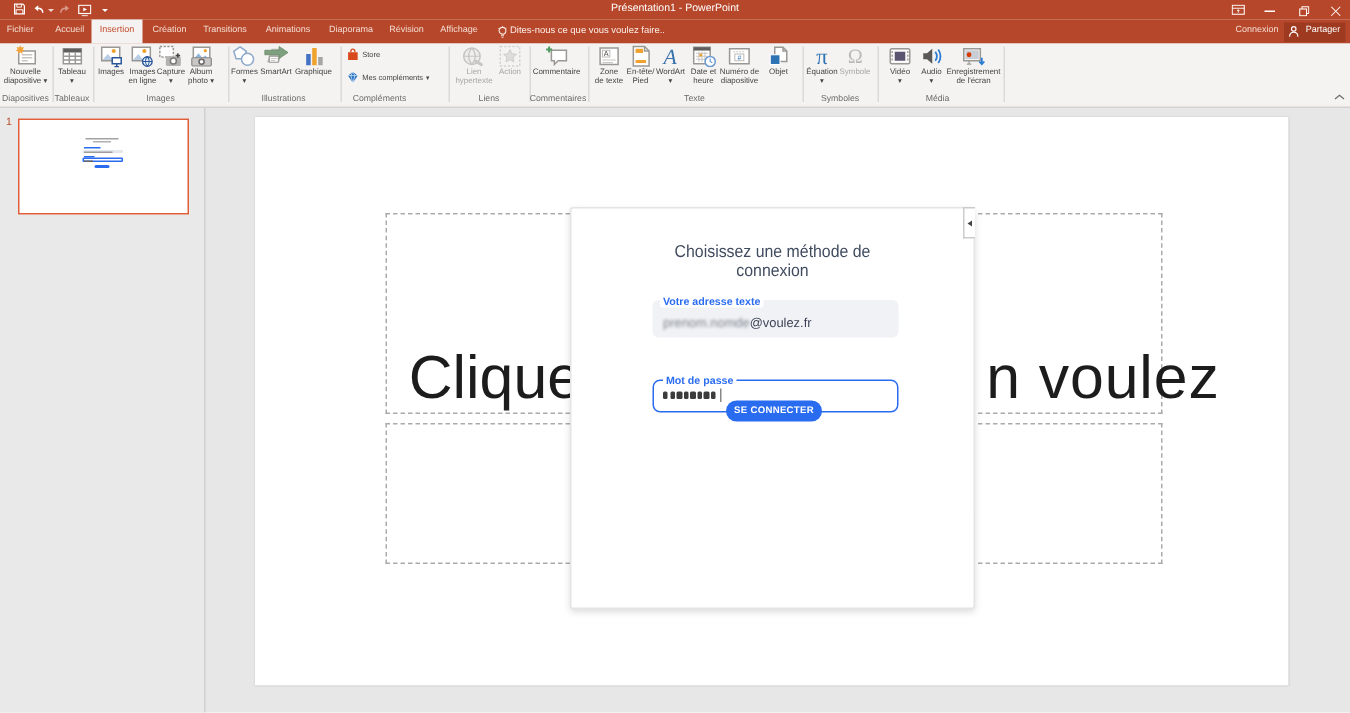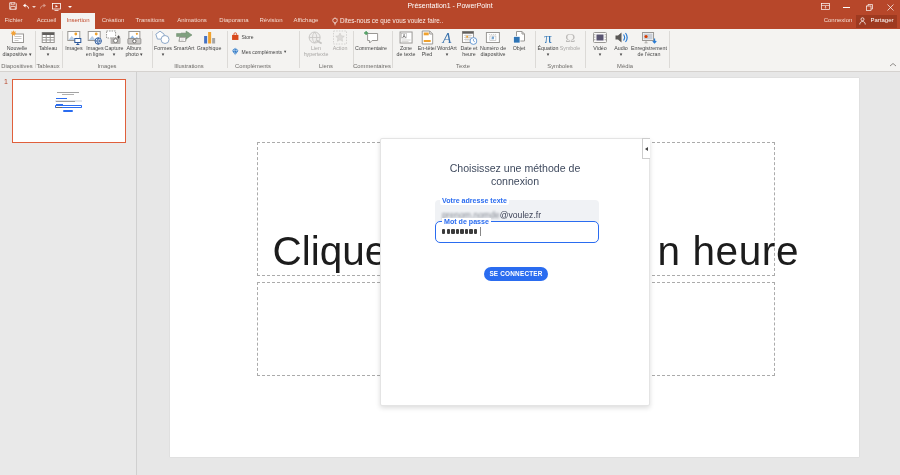--- a/index.html
+++ b/index.html
@@ -39,21 +39,21 @@
   #dlg { position:absolute; left:380px; top:138px; width:270px; height:268px; background:#fff; border:1px solid #e4e4e4; border-radius:2px; box-shadow:0 2px 5px rgba(0,0,0,.14); }
   #dlg-title { position:absolute; top:22.5px; left:0; width:100%; text-align:center; font-size:11.5px; line-height:13px; color:#404b5f; font-weight:500; transform:scaleX(.92); }
   #collapse { position:absolute; right:-1px; top:-1px; width:8px; height:21px; border:1px solid #cccccc; border-right:none; background:#fff; }
   #collapse div { position:absolute; left:1.5px; top:8px; width:0; height:0; border-right:3.5px solid #444; border-top:2.5px solid transparent; border-bottom:2.5px solid transparent; }
 
   #email-field { position:absolute; left:54px; top:60.5px; width:164px; height:25px; background:#f0f2f5; border-radius:4px; }
   #email-label { position:absolute; left:5px; top:-3px; background:#fff; padding:0 2px; font-size:7.1px; font-weight:bold; color:#2a6cf0; white-space:nowrap; border-radius:2px; }
   #email-text { position:absolute; left:7px; top:10.5px; font-size:8.6px; color:#3c4257; white-space:nowrap; }
   #email-text .blur { filter:blur(1.2px); color:#7d838d; }
 
-  #pwd-field { position:absolute; left:54px; top:82px; width:164px; height:22px; border:1.4px solid #2a6cf0; border-radius:5px; background:#fff; }
+  #pwd-field { position:absolute; left:54px; top:114px; width:164px; height:22px; border:1.4px solid #2a6cf0; border-radius:5px; background:#fff; }
   #pwd-label { position:absolute; left:5.5px; top:-4.5px; background:#fff; padding:0 2.5px; font-size:7.1px; font-weight:bold; color:#2a6cf0; white-space:nowrap; }
   #dots { position:absolute; left:6px; top:6.5px; display:flex; gap:1.2px; }
   #dots i { display:block; width:3.4px; height:5.6px; background:#3c3c3c; border-radius:1px; }
   #cursor { position:absolute; left:44px; top:4.5px; width:1px; height:9px; background:#888; }
 
   #connect-btn { position:absolute; left:103px; top:127.5px; width:64px; height:14px; background:#2a6cf0; border-radius:7px; color:#fff; font-size:6.4px; font-weight:bold; text-align:center; line-height:14.5px; letter-spacing:.2px; }
 </style>
 </head>
 <body>
 <div id="app">
@@ -409,21 +409,21 @@
         <div class="abs" style="left:43px;top:26.6px;width:5.5px;height:.9px;background:#666;"></div>
         <div class="abs" style="left:50px;top:29.6px;width:10px;height:2.7px;background:#2a6cf0;border-radius:1.4px;"></div>
       </div>
     </div>
     <div id="slide">
 
       <div class="ph" style="left:86.5px;top:64.5px;width:518px;height:134px;"></div>
       <div class="ph" style="left:86.5px;top:204.5px;width:518px;height:94px;"></div>
       <div id="title-text">
         <span style="left:102.5px;top:153.2px;">Cliquez pou</span>
-        <span style="left:487.5px;top:153.2px;letter-spacing:.6px;">n heure</span>
+        <span style="left:487.5px;top:153.2px;letter-spacing:.6px;">n voulez</span>
       </div>
     </div>
 
     <div id="dlg" style="top:66px;">
       <div id="collapse">
           <div></div>
         </div>
       <div id="dlg-title">Choisissez une méthode de<br>connexion</div>
       <div id="email-field">
         <div id="email-label">Votre adresse texte</div>

